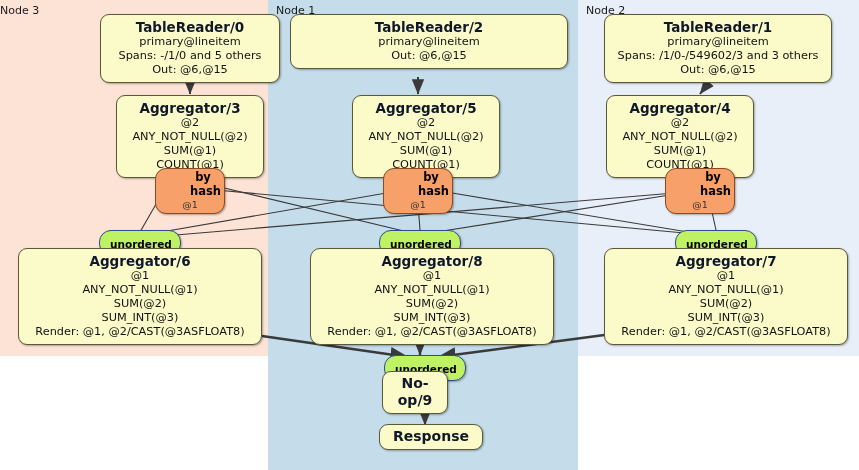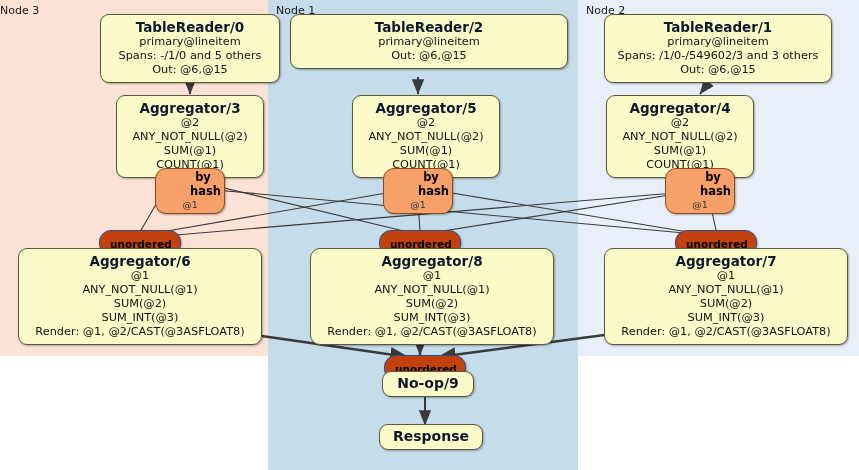--- a/index.html
+++ b/index.html
@@ -13,21 +13,21 @@
        border-radius:9px;text-align:center;padding:4px 6px 5px 6px;
        box-shadow:1px 1px 2px rgba(0,0,0,0.30);}
   .box .title{font-size:13.5px;font-weight:bold;color:#0f172a;line-height:1.22;}
   .box .line{font-size:11.3px;color:#111;line-height:1.24;white-space:nowrap;}
 
   .pill{position:absolute;box-sizing:border-box;border-radius:13px;text-align:center;
         box-shadow:1px 1px 2px rgba(0,0,0,0.30);}
   .pill.hash{background:#f7a06a;border:1.3px solid #8a4a22;padding:2px 8px 3px 8px;border-radius:11px;}
   .pill.hash .h1{font-size:11.5px;font-weight:bold;color:#000;line-height:1.2;margin-left:26px;}
   .pill.hash .h2{font-size:9.5px;color:#333;line-height:1.2;}
-  .pill.unordered{background:#c2410c;border:1.3px solid #2a4f8f;border-radius:12px;
+  .pill.unordered{background:#bef264;border:1.3px solid #2a4f8f;border-radius:12px;
         padding:2px 10px 3px 10px;}
   .pill.unordered span{font-size:10.5px;font-weight:bold;color:#000;line-height:1.25;}
 
   .box.small{padding:3px 10px 4px 10px;}
   .box.small .title{font-size:14px;}
 
   svg.edges{position:absolute;left:0;top:0;width:859px;height:470px;pointer-events:none;}
 </style>
 </head>
 <body>
@@ -171,21 +171,21 @@
     <div class="line">ANY_NOT_NULL(@1)</div>
     <div class="line">SUM(@2)</div>
     <div class="line">SUM_INT(@3)</div>
     <div class="line">Render: @1, @2/CAST(@3ASFLOAT8)</div>
   </div>
 
   <div class="pill unordered" style="left:384px;top:355px;width:82px;">
     <span>unordered</span>
   </div>
 
-  <div class="box small" style="left:382px;top:371px;width:92px;">
+  <div class="box small" style="left:382px;top:371px;width:66px;">
     <div class="title">No-op/9</div>
   </div>
 
   <div class="box small" style="left:379px;top:424px;width:104px;">
     <div class="title">Response</div>
   </div>
 
 </div>
 
 </body></html>

